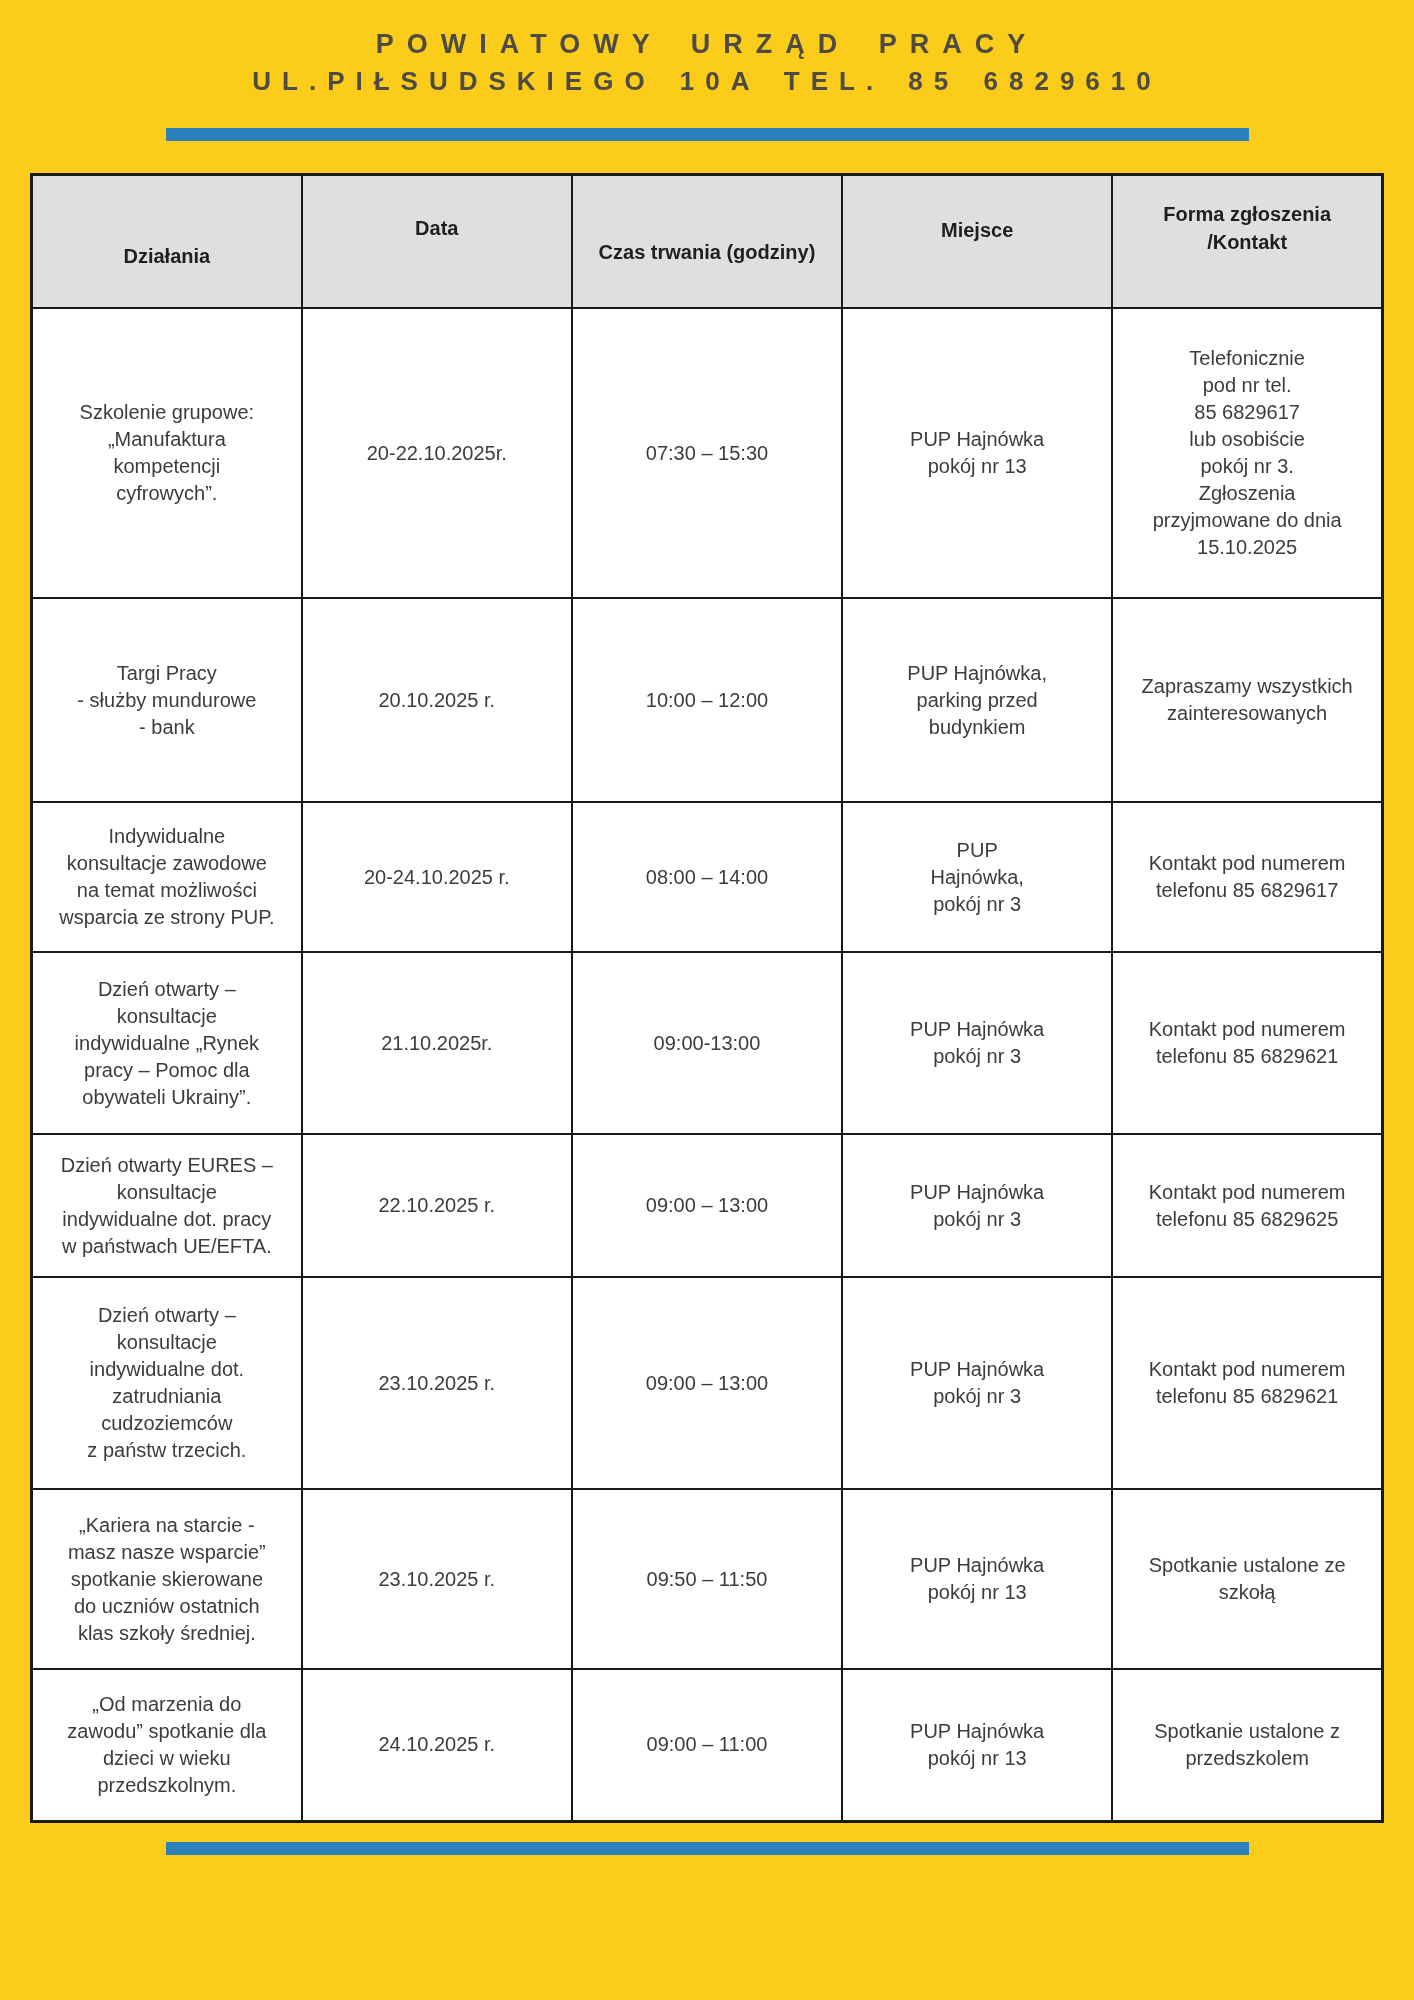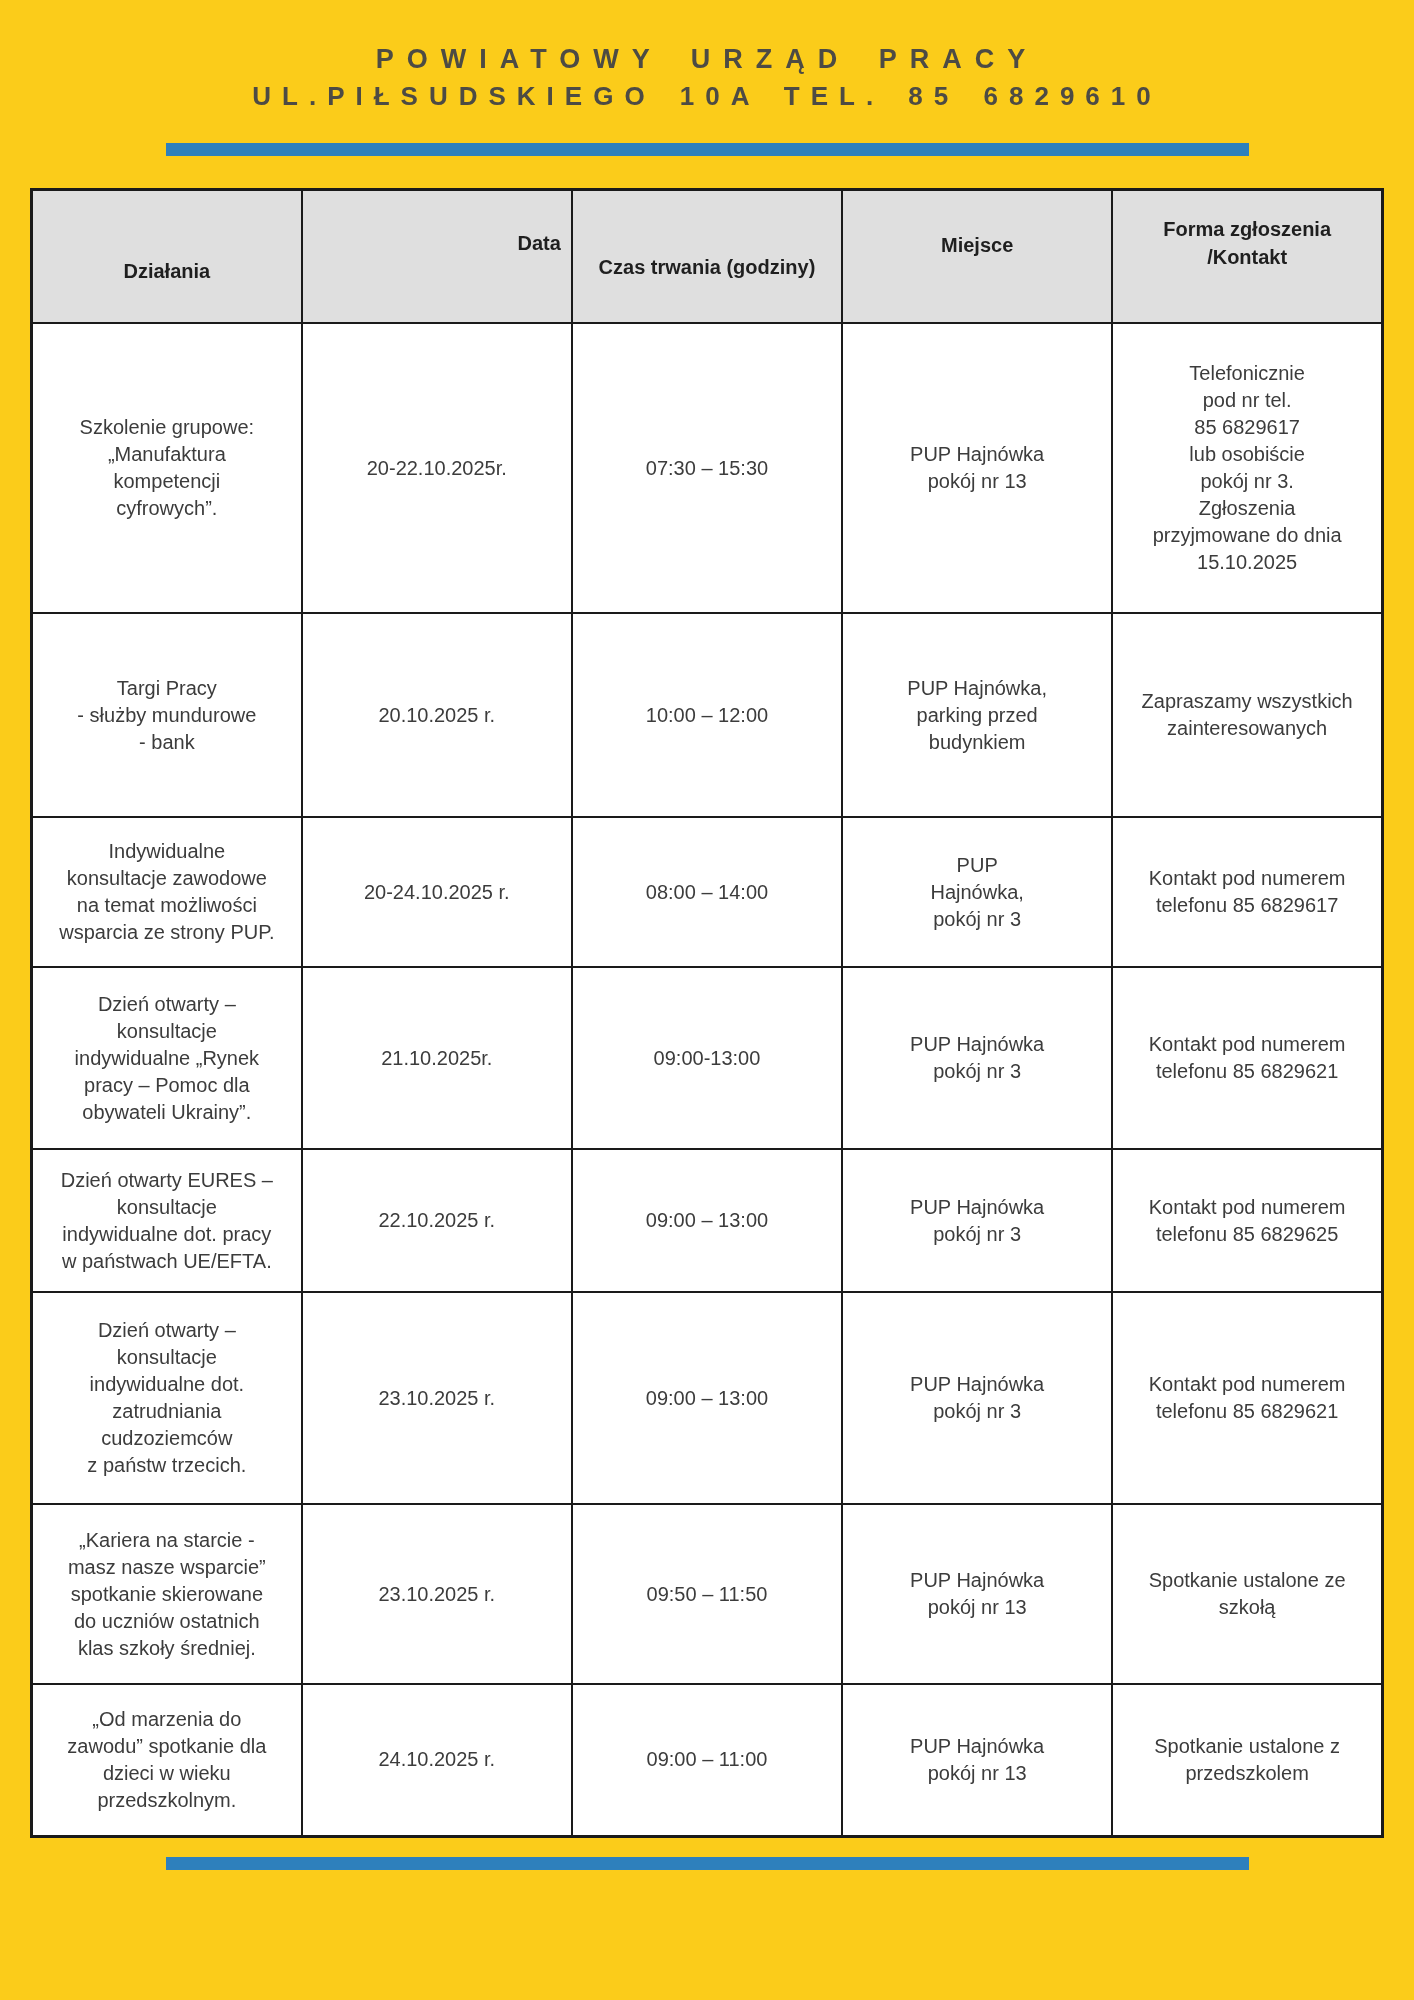--- a/index.html
+++ b/index.html
@@ -7,21 +7,21 @@
     padding: 0;
   }
   body {
     width: 1414px;
     height: 2000px;
     background: #FBCC1A;
     font-family: "Liberation Sans", sans-serif;
     overflow: hidden;
   }
   .page-header {
-    padding-top: 41px;
+    padding-top: 26px;
     text-align: center;
     color: #4D4B44;
     font-weight: 700;
   }
   .hline {
     line-height: 37px;
     white-space: nowrap;
   }
   .hline-1, .hline-2 {
     font-size: 27px;
@@ -62,21 +62,21 @@
     color: #1F1F1F;
     vertical-align: middle;
     text-align: center;
     padding: 0 10px;
     white-space: pre-line;
     line-height: 28px;
   }
   table.schedule th .thx { display: block; }
   th.h-activity { text-align: left; padding-left: 18px; }
   th.h-activity .thx { transform: translateY(14px); }
-  th.h-date .thx { transform: translateY(-14px); text-align: right; }
+  th.h-date .thx { transform: translateY(-14px); }
   th.h-time .thx { transform: translateY(10px); }
   th.h-place .thx { transform: translateY(-12px); }
   th.h-contact .thx { transform: translateY(-14px); }
   table.schedule td {
     font-size: 20px;
     color: #3C3C3C;
     line-height: 27px;
     text-align: center;
     vertical-align: middle;
     padding: 8px 12px;

